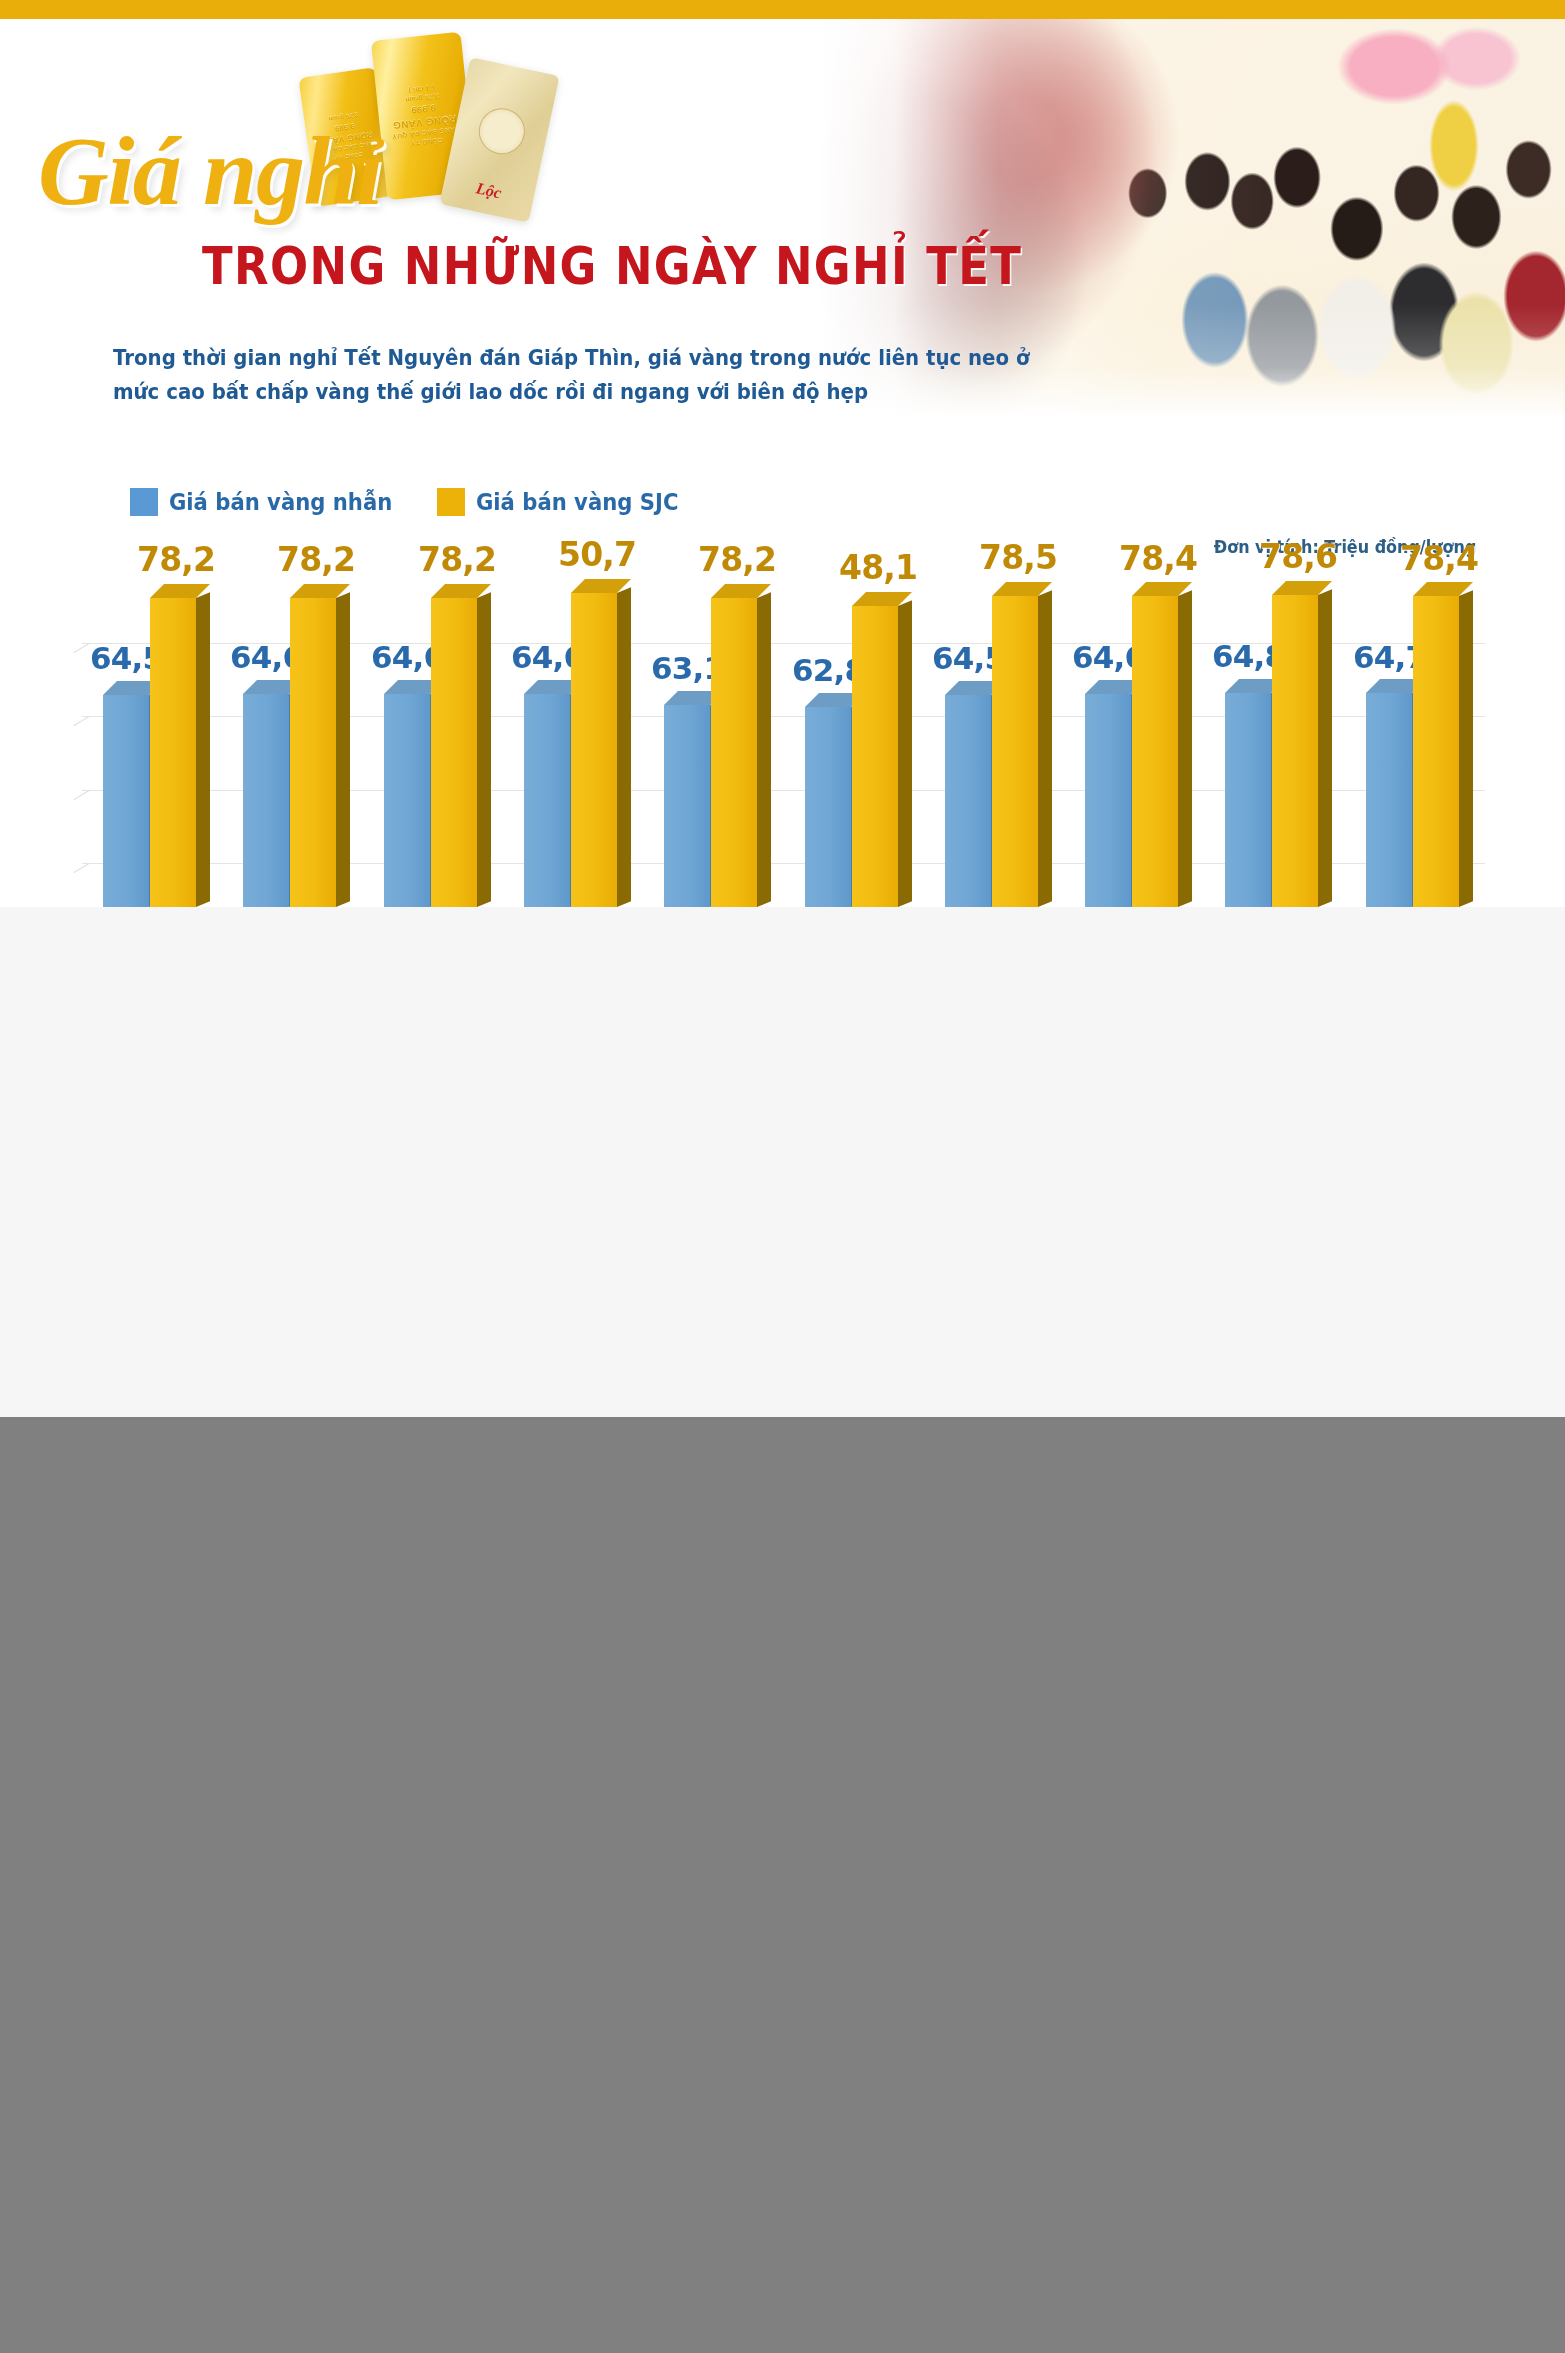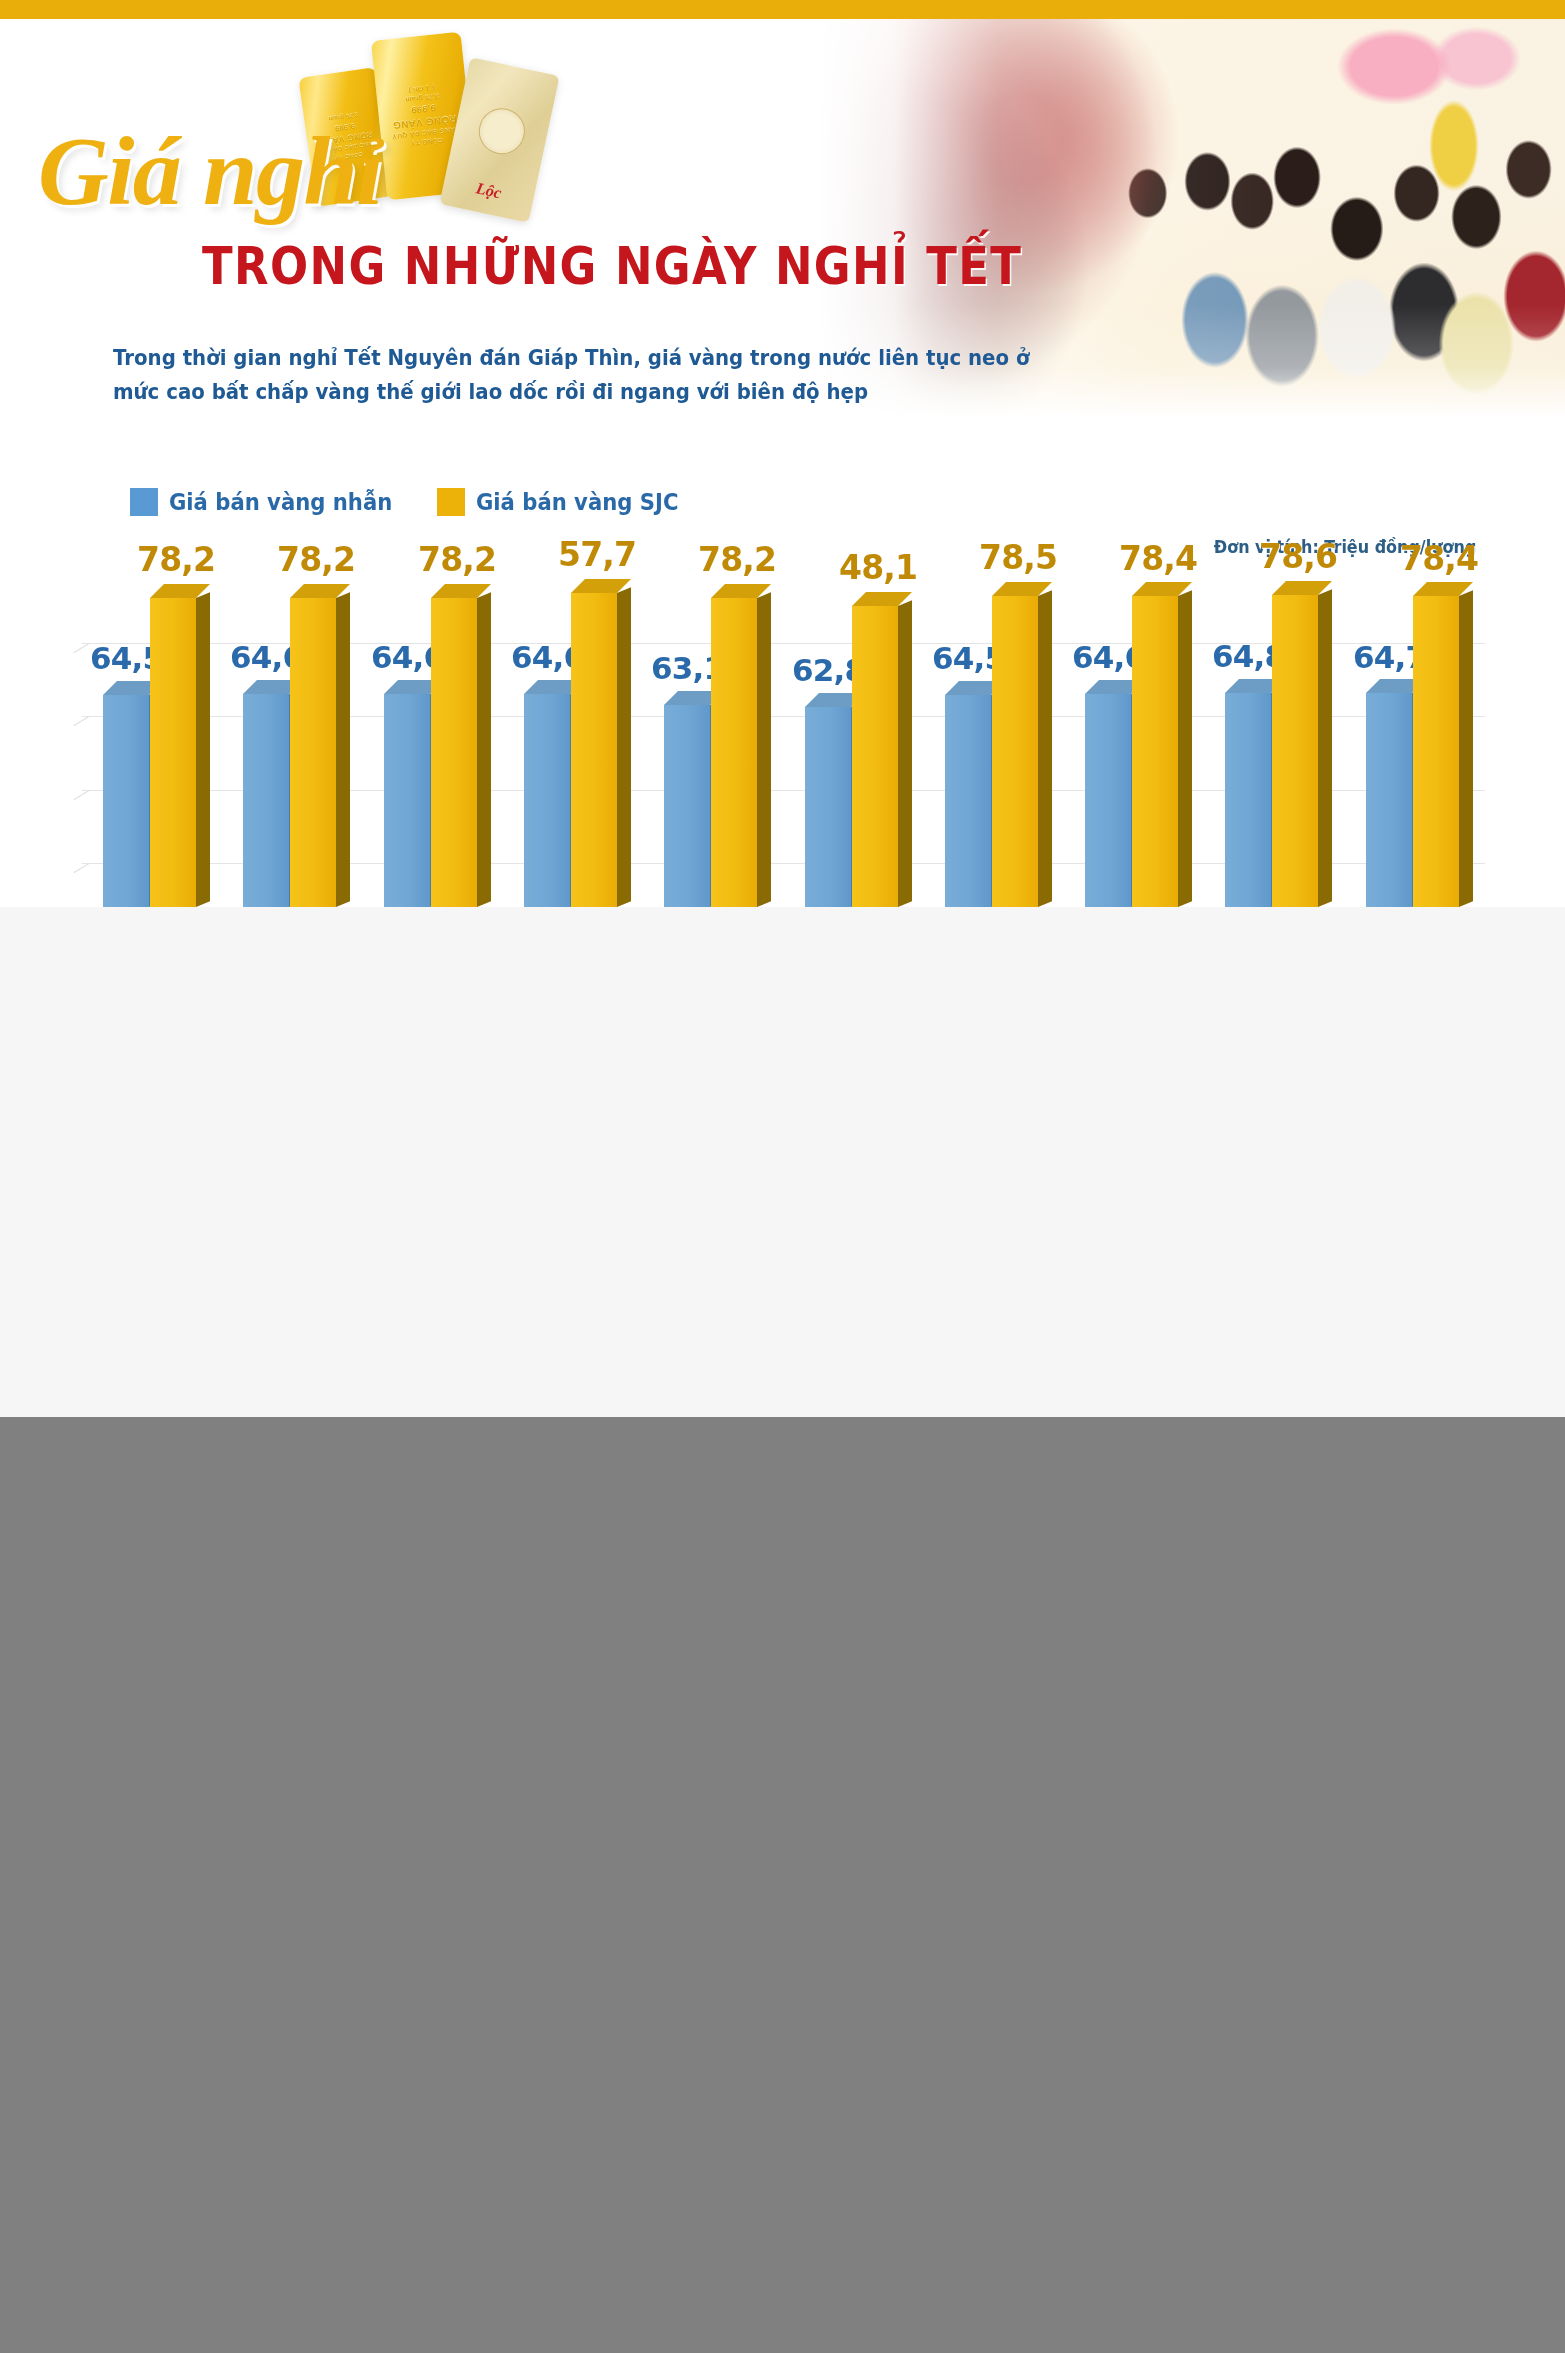--- a/index.html
+++ b/index.html
@@ -329,21 +329,21 @@
             <span class="top"></span>
             <span class="side"></span>
             <span class="face"></span>
           </div>
           <div class="lbl lbl-blue" style="width: 73px; left: -13px; bottom: 232px;">64,6</div>
           <div class="b3 gold" style="width: 46px; height: 314px; left: 47px;">
             <span class="top"></span>
             <span class="side"></span>
             <span class="face"></span>
           </div>
-          <div class="lbl lbl-gold" style="width: 73px; left: 34px; bottom: 333px;">57,7</div>
+          <div class="lbl lbl-gold" style="width: 73px; left: 34px; bottom: 333px;">50,7</div>
         </div>
         <div class="group" style="left: 582px;">
           <div class="b3 blue" style="width: 46px; height: 202px; left: 0px;">
             <span class="top"></span>
             <span class="side"></span>
             <span class="face"></span>
           </div>
           <div class="lbl lbl-blue" style="width: 73px; left: -13px; bottom: 221px;">63,1</div>
           <div class="b3 gold" style="width: 46px; height: 309px; left: 47px;">
             <span class="top"></span>

